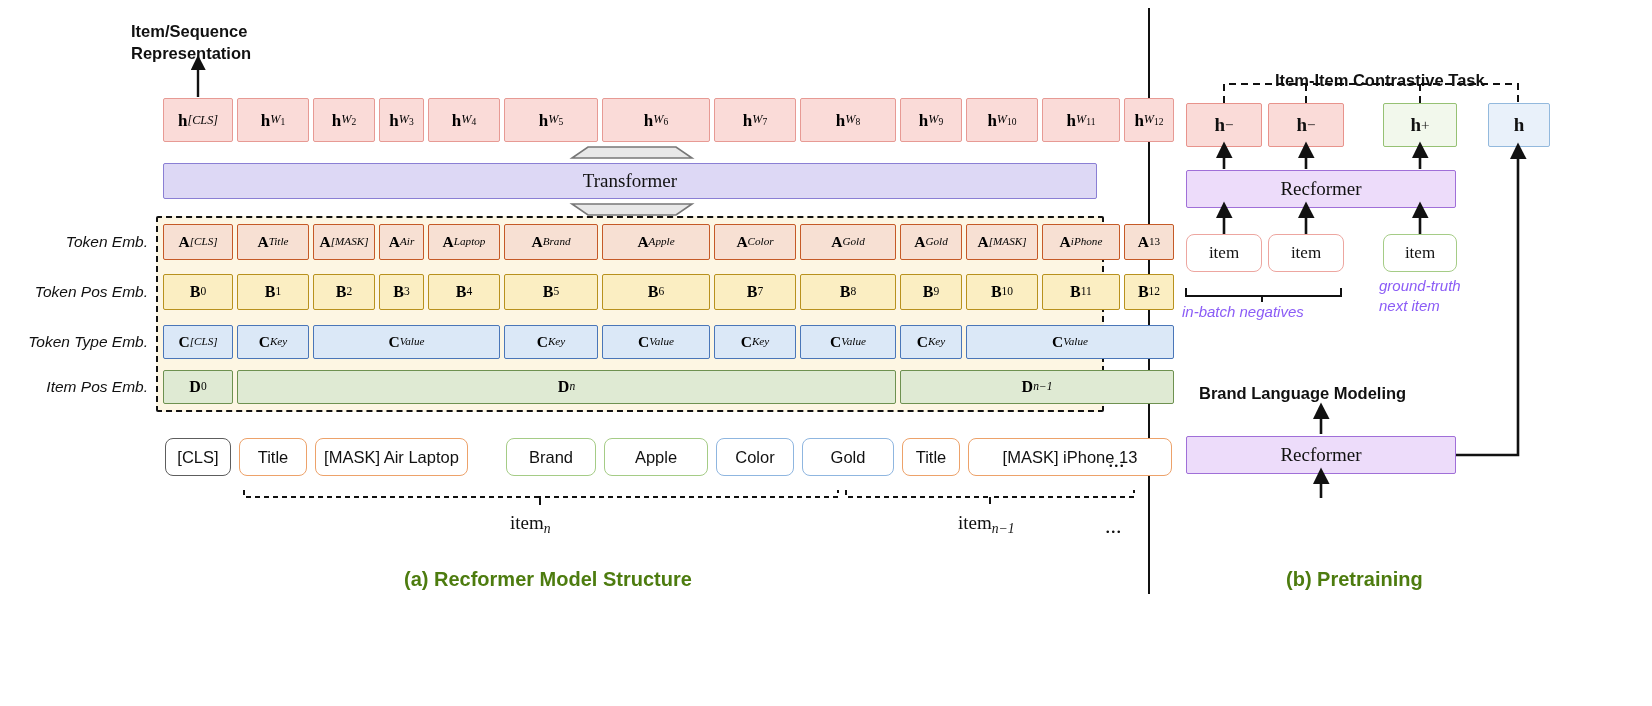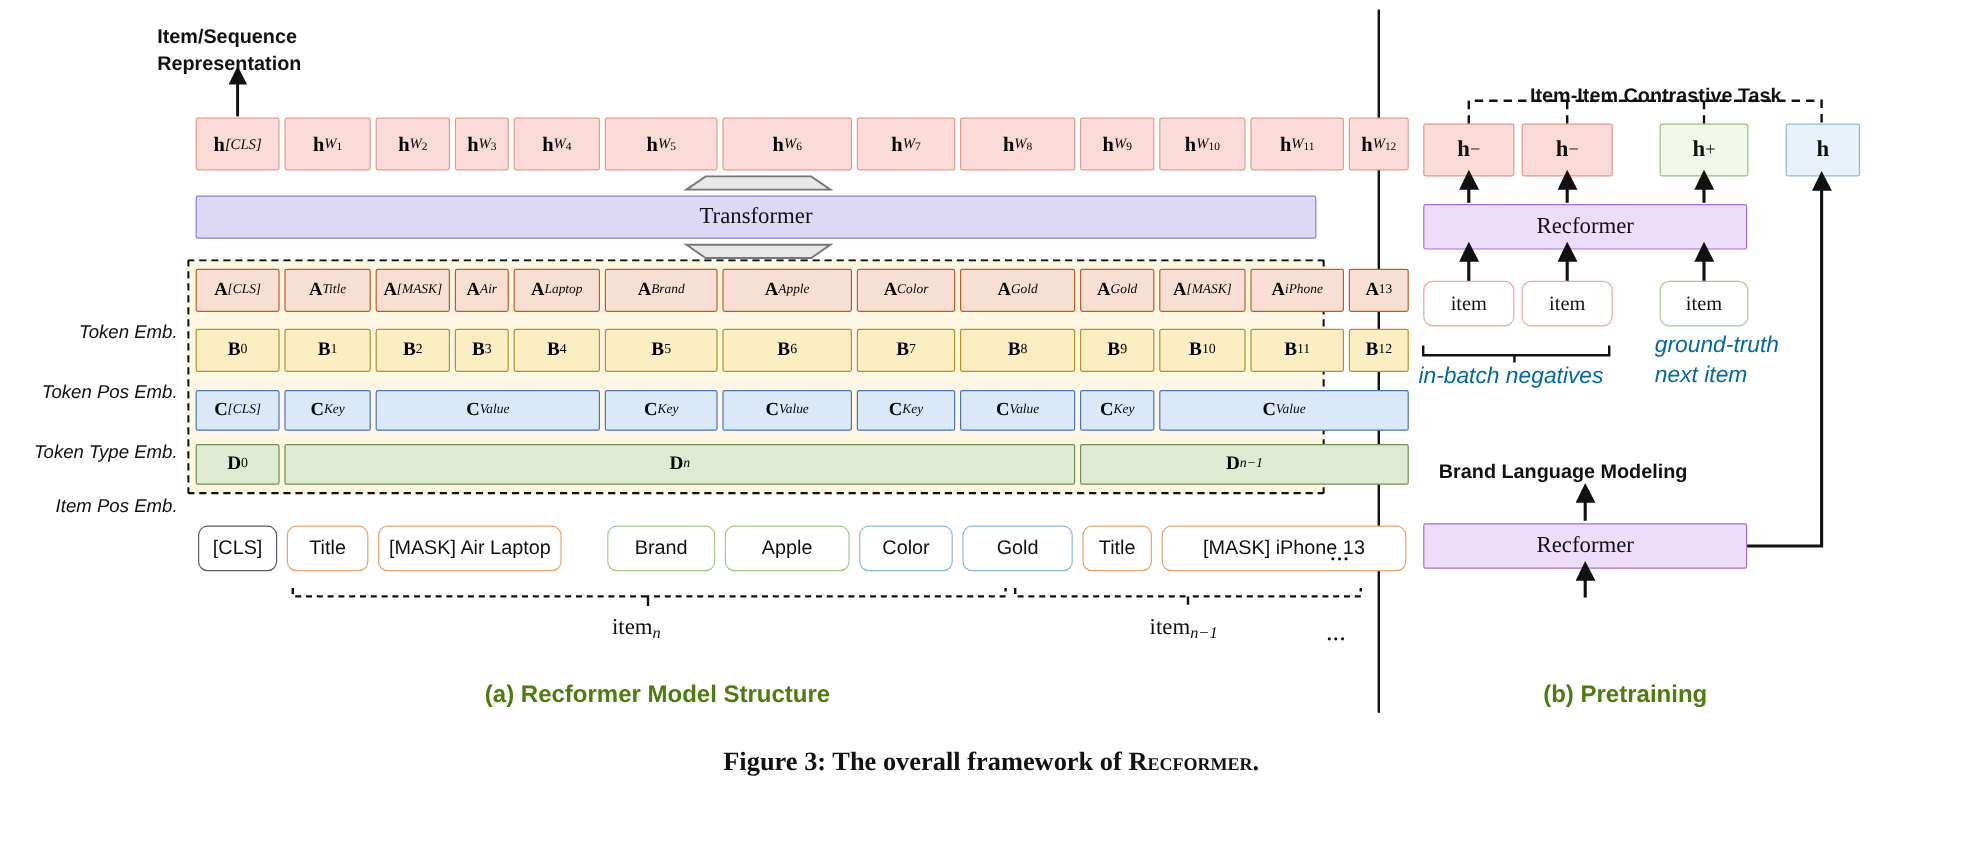--- a/index.html
+++ b/index.html
@@ -40,21 +40,21 @@
     font-family:"Liberation Serif", serif; font-size:19px; color:#111;
   }
   
   .emb-dashed {
     position:absolute; left:156px; top:216px; width:948px; height:196px;
     border:2.2px dashed #111; background:#fdf6e3; border-radius:2px;
   }
   .rowlabel {
     position:absolute; text-align:right;
     font-family:"Liberation Sans", sans-serif;
-    font-style:italic; font-size:15.5px; color:#111; white-space:nowrap;margin-top:36px;
+    font-style:italic; font-size:15.5px; color:#111; white-space:nowrap;
   }
   .a-box { background:#f7e0d3; border:1.6px solid #c55a27; border-radius:2px; height:36px; top:224px; font-size:15.5px; font-weight:bold; }
   .b-box { background:#fbeec2; border:1.6px solid #b8911e; border-radius:2px; height:36px; top:274px; font-size:16px; font-weight:bold; }
   .c-box { background:#dbe8f7; border:1.6px solid #4a76b8; border-radius:2px; height:34px; top:325px; font-size:15.5px; font-weight:bold; }
   .d-box { background:#dfead3; border:1.6px solid #6e9150; border-radius:2px; height:34px; top:370px; font-size:16px; font-weight:bold; }
 
   
   .tok {
     border-radius:8px; height:38px; top:438px; background:#ffffff;
     font-family:"Liberation Sans", sans-serif; font-size:16.5px; color:#111; font-weight:normal;
@@ -115,21 +115,21 @@
   .r-item.neg { border:1.8px solid #eda6a0; }
   .r-item.pos { border:1.8px solid #a5cc86; }
   .r-seq {
     position:absolute; height:40px; border-radius:8px; background:#fff;
     border:1.8px solid #8fb6e0;
     display:flex; align-items:center; justify-content:center;
     font-family:"Liberation Sans", sans-serif; font-size:16.5px; color:#111;
   }
   .r-note {
     position:absolute; font-family:"Liberation Sans", sans-serif; font-style:italic;
-    font-size:19px; color:#0369a1; line-height:1.3; white-space:nowrap;
+    font-size:15px; color:#8b5cf6; line-height:1.3; white-space:nowrap;
   }
   svg.overlay { position:absolute; left:0; top:0; width:1652px; height:706px; pointer-events:none; }
 </style>
 </head>
 <body>
 
 <div class="fig">
 
   <div class="vdivider"></div>
 
@@ -380,23 +380,20 @@
 
   <div id="item-labels">
       <div class="itemlabel" style="left: 510px; top: 512px;">item<span class="subr" style="font-style:italic">n</span></div>
       <div class="itemlabel" style="left: 958px; top: 512px;">item<span class="subr" style="font-style:italic">n−1</span></div>
     </div>
   <div class="ellipsis" style="left:1105px; top:513px;">...</div>
 
   <div class="caption-sub" style="left:404px; top:568px;">(a) Recformer Model Structure</div>
   <div class="caption-sub" style="left:1286px; top:568px;">(b) Pretraining</div>
 
-  <div class="figcaption">
-    <span>Figure 3: </span><span>The overall framework of </span><span class="smallcaps">Recformer</span><span>.</span>
-  </div>
 
   <div class="r-head" style="left:1275px; top:47px;margin-top:24px;">Item-Item Contrastive Task</div>
   <div class="r-head" style="left:1199px; top:384px;">Brand Language Modeling</div>
 
   <div id="rb-hboxes">
       <div class="r-hbox hn" style="left: 1186px; width: 76px; top: 103px;">
         <b>h</b>
         <span class="subr" style="font-size:0.8em">−</span>
       </div>
       <div class="r-hbox hn" style="left: 1268px; width: 76px; top: 103px;">

